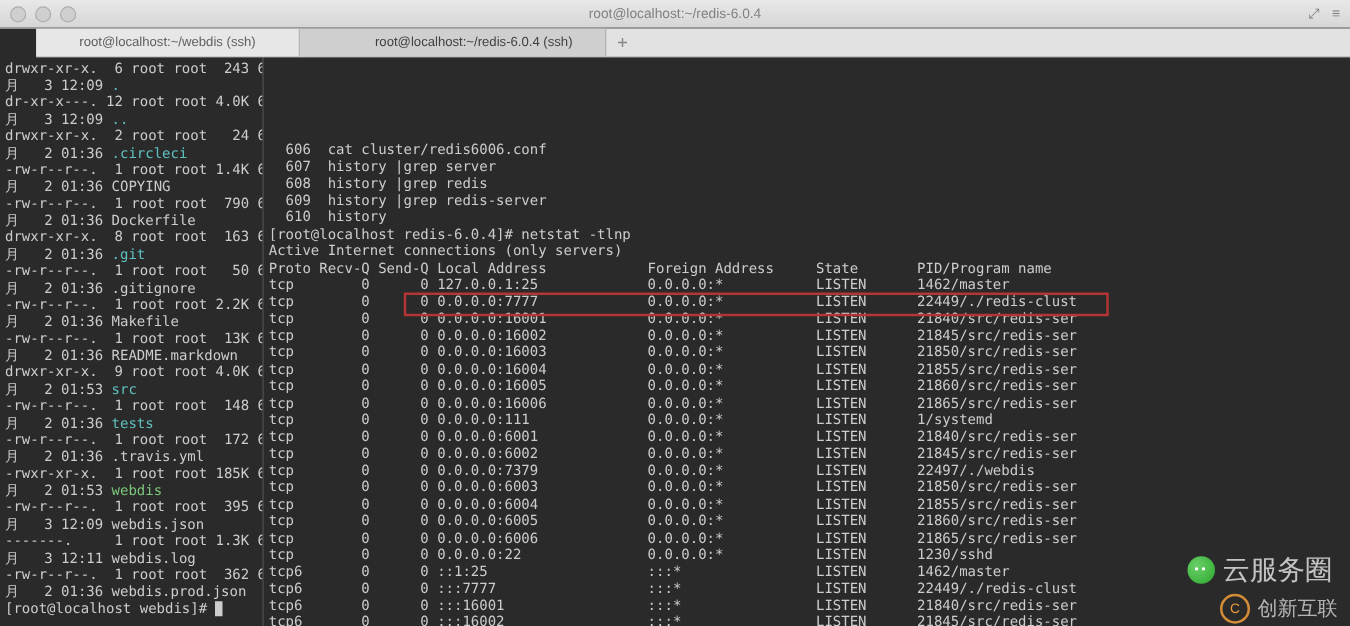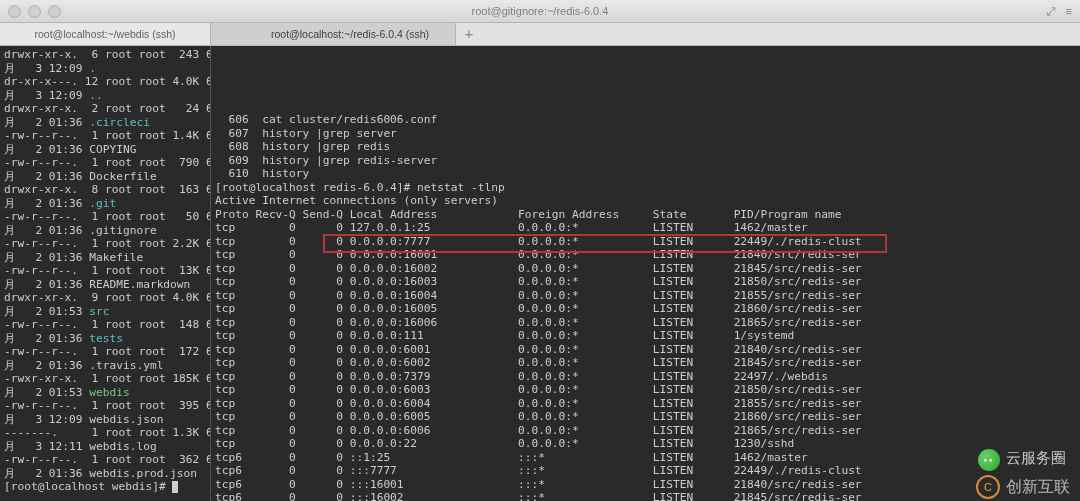--- a/index.html
+++ b/index.html
@@ -37,20 +37,21 @@
   }
   .right-icons {
     position:absolute; right:8px; display:flex; gap:10px;
     color:#7a7a7a; font-size:11px; font-family: sans-serif;
   }
   .tabbar {
     height: 22px;
     background: #e2e2e2;
     border-bottom: 1px solid #b5b5b5;
     display:flex;
+    margin-left:29px;
   }
   .tab {
     width: 210px;
     border-right: 1px solid #b5b5b5;
     font-size: 10.5px;
     font-family: -apple-system, Helvetica, Arial, sans-serif;
     color:#606060;
     display:flex; align-items:center; justify-content:center;
     position:relative;
     background:#e7e7e7;
@@ -93,24 +94,24 @@
   }
   .highlight-box {
     position:absolute;
     border:2px solid #b33535;
     background:transparent;
     pointer-events:none;
   }
   .watermark1 {
     position:absolute;
     right: 14px; bottom: 32px;
-    display:flex; align-items:flex-start;
+    display:flex; align-items:center;
     color: rgba(255,255,255,0.72);
     font-family: "Microsoft YaHei", sans-serif;
-    font-size: 15px;
+    font-size: 22px;
     pointer-events:none;
   }
   .watermark1 .wechat {
     width:22px; height:22px; border-radius:50%;
     background: radial-gradient(circle at 35% 35%, #6ad06a, #2aa72a);
     margin-right:6px;
     display:flex; align-items:center; justify-content:center;
   }
   .watermark1 .wechat::before{
     content:"●●"; font-size:6px; color:#fff; letter-spacing:2px;
@@ -135,21 +136,21 @@
 </style>
 </head>
 <body>
 
 <div class="titlebar">
   <div class="traffic">
     <div class="tl-dot"></div>
     <div class="tl-dot"></div>
     <div class="tl-dot"></div>
   </div>
-  <div class="center-title">root@gitignore:~/redis-6.0.4</div>
+  <div class="center-title">root@localhost:~/redis-6.0.4</div>
   <div class="right-icons">
     <span>⤢</span>
     <span>≡</span>
   </div>
 </div>
 
 <div class="tabbar">
   <div class="tab">
       <span>root@localhost:~/webdis (ssh)</span>
     </div>

